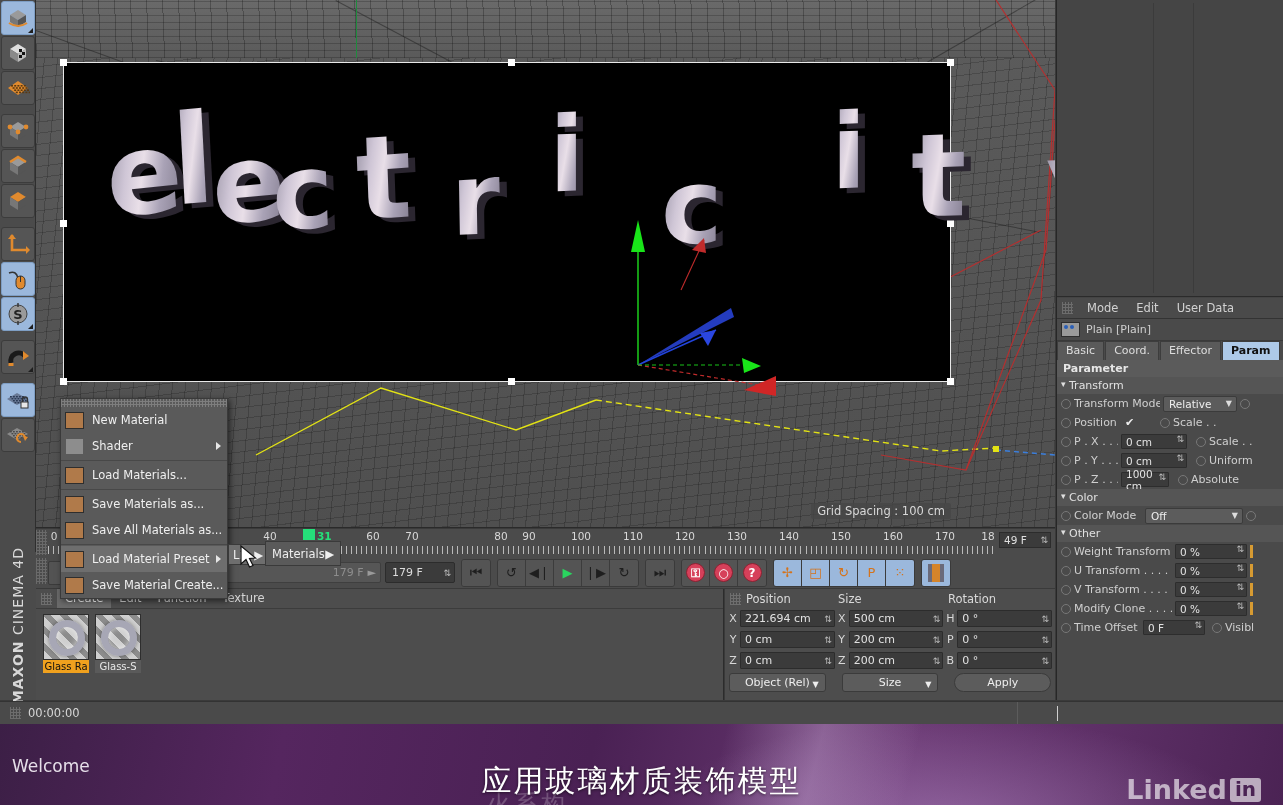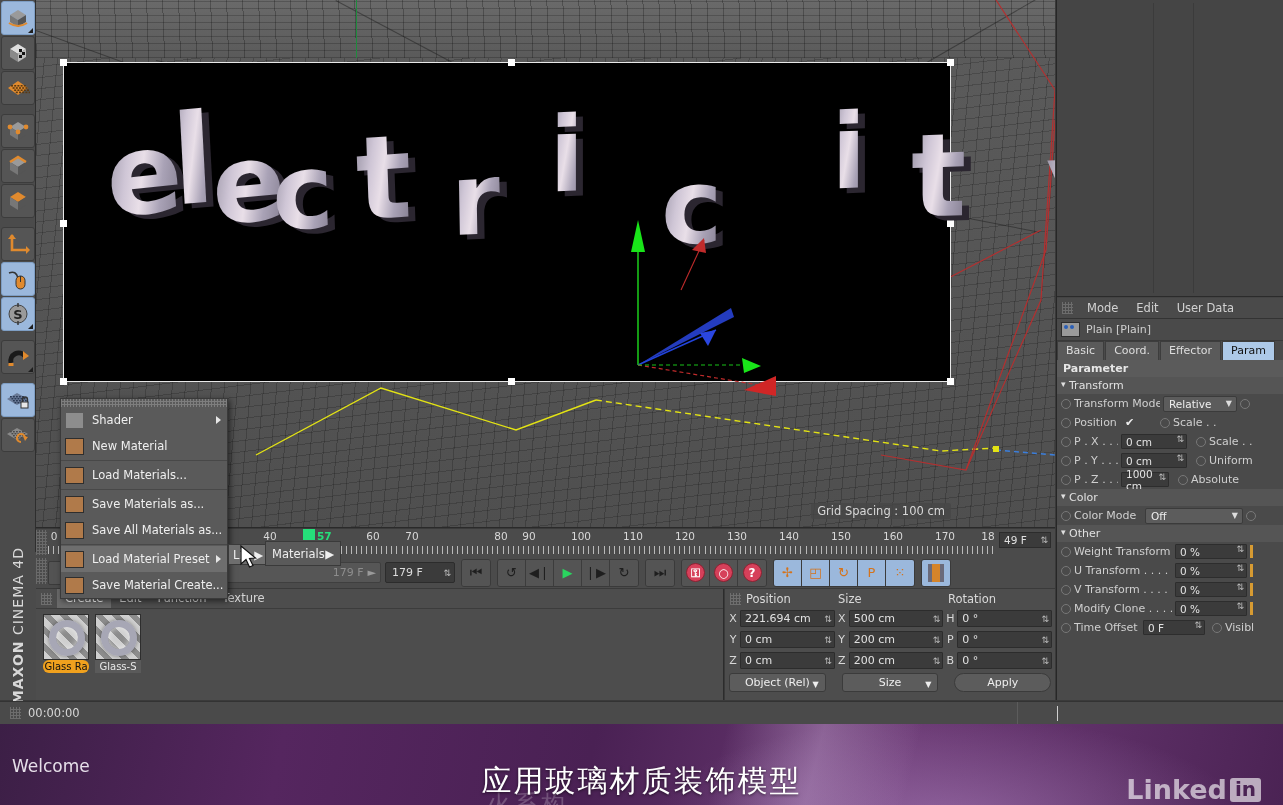--- a/index.html
+++ b/index.html
@@ -75,21 +75,21 @@
   .am-obj { display:flex; align-items:center; height:22px; padding-left:4px;
     background:#4a4a4a; border-bottom:1px solid #3a3a3a; }
   .am-obj .ico { width:19px; height:15px; margin-right:6px; border:1px solid #2e2e2e;
     background:#9a9a9a; position:relative; }
   .am-obj .ico:after{ content:""; position:absolute; left:2px; top:2px; width:4px;height:4px;
     border-radius:50%; background:#2a5fb8; box-shadow:6px 0 0 #2a5fb8; }
   .am-tabs { display:flex; height:19px; background:#4a4a4a; }
   .am-tab { flex:0 0 auto; padding:0 8px; line-height:18px; font-size:11px;
     background:#5a5a5a; border:1px solid #3d3d3d; border-bottom:none; margin-right:1px;
     color:#dedede; white-space:nowrap; }
-  .am-tab.active { background:#adc9e8; color:#111; }
+  .am-tab.active { background:#adc9e8; color:#111;font-weight:bold; }
   .sect-title { background:#5b5b5b; font-weight:bold; font-size:11px; color:#e6e6e6;
     padding:2px 6px; }
   .sect-fold { background:#555; font-size:11px; color:#e0e0e0; padding:2px 6px 2px 12px;
     position:relative; }
   .sect-fold:before { content:"\25BE"; position:absolute; left:4px; top:2px; font-size:9px; }
   .prow { display:flex; align-items:center; height:19px; padding:0 2px 0 4px; gap:3px; }
   .radio { width:10px; height:10px; border-radius:50%; border:1px solid #787878;
     background:#4a4a4a; flex:0 0 10px; }
   .plabel { font-size:11px; color:#cfcfcf; white-space:nowrap; overflow:hidden; }
   .pfield { background:#3b3b3b; border:1px solid #2d2d2d; height:15px; font-size:10.5px;
@@ -143,21 +143,21 @@
   .mm-menu .mi { padding:0 8px; line-height:19px; }
   .mm-menu .mi.active { background:#6a6a6a; color:#fff; }
   .mswatch { width:46px; margin:5px 3px; }
   .mswatch .thumb { width:46px; height:46px; border:1px solid #2e2e2e;
     background:repeating-linear-gradient(45deg,#cfcfcf 0 6px,#8c8c8c 6px 12px); position:relative; overflow:hidden; }
   .mswatch .knot { position:absolute; left:5px; top:5px; width:36px; height:36px;
     border-radius:50%; border:7px solid #a7a7b5; transform:rotate(20deg);
     box-shadow:inset 0 0 6px rgba(255,255,255,.6), 0 0 4px rgba(0,0,0,.4); }
   .mswatch .name { font-size:10px; text-align:center; height:13px; line-height:13px;
     overflow:hidden; white-space:nowrap; }
-  .mswatch .name.sel { background:#f0a11e; color:#111;border-radius:6px; }
+  .mswatch .name.sel { background:#f0a11e; color:#111; }
   .mswatch .name.un { background:#5a5a5a; color:#e8e8e8; }
 
   
   #coord { position:absolute; left:725px; top:589px; width:330px; height:111px;
     background:#4d4d4d; }
   .cd-head { display:flex; align-items:center; height:19px; font-size:11.5px; color:#dadada; }
   .cd-row { display:flex; align-items:center; height:21px; gap:2px; padding:0 3px; }
   .cd-ax { width:10px; font-size:11px; color:#d8d8d8; text-align:center; }
   .cd-f { flex:1; background:#3b3b3b; border:1px solid #2c2c2c; height:17px;
     font-size:11px; color:#e2e2e2; padding:0 11px 0 4px; line-height:16px;
@@ -608,21 +608,21 @@
       </div>
     </div>
   </div>
 
   <div id="timeline">
     <div class="vgrip" style="position:absolute;left:0;top:1px;height:25px;"></div>
     <div class="vgrip" style="position:absolute;left:0;top:29px;height:26px;"></div>
     <div class="tl-ruler" id="tl-ruler">
       <div class="tl-ticks"></div>
       <div class="tl-cursor" style="left:255px;"></div>
-      <div class="tl-cursor-txt" style="left:269px;">57</div>
+      <div class="tl-cursor-txt" style="left:269px;">31</div>
     <div class="tl-num" style="left: 6px;">0</div>
         <div class="tl-num" style="left: 222px;">40</div>
         <div class="tl-num" style="left: 325px;">60</div>
         <div class="tl-num" style="left: 364px;">70</div>
         <div class="tl-num" style="left: 453px;">80</div>
         <div class="tl-num" style="left: 481px;">90</div>
         <div class="tl-num" style="left: 533px;">100</div>
         <div class="tl-num" style="left: 585px;">110</div>
         <div class="tl-num" style="left: 637px;">120</div>
         <div class="tl-num" style="left: 689px;">130</div>
@@ -773,28 +773,28 @@
     <div class="grip" style="margin:0 7px 0 10px;"></div>
     <span>00:00:00</span>
     <div class="sep"></div>
     <div class="caret"></div>
   </div>
 
   <div id="ctxmenu">
     <div class="hdr"></div>
     <div id="ctx-items">
         <div class="cmi">
+          <div class="micon "></div>
+    <span>New Material</span>
+    </div>
+        <div class="cmi">
           <div class="micon plain"></div>
     <span>Shader</span>
     <div class="arrow"></div>
         </div>
-        <div class="cmi">
-          <div class="micon "></div>
-    <span>New Material</span>
-    </div>
         <div class="divider"></div>
         <div class="cmi">
           <div class="micon "></div>
     <span>Load Materials...</span>
     </div>
         <div class="divider"></div>
         <div class="cmi">
           <div class="micon "></div>
     <span>Save Materials as...</span>
     </div>

